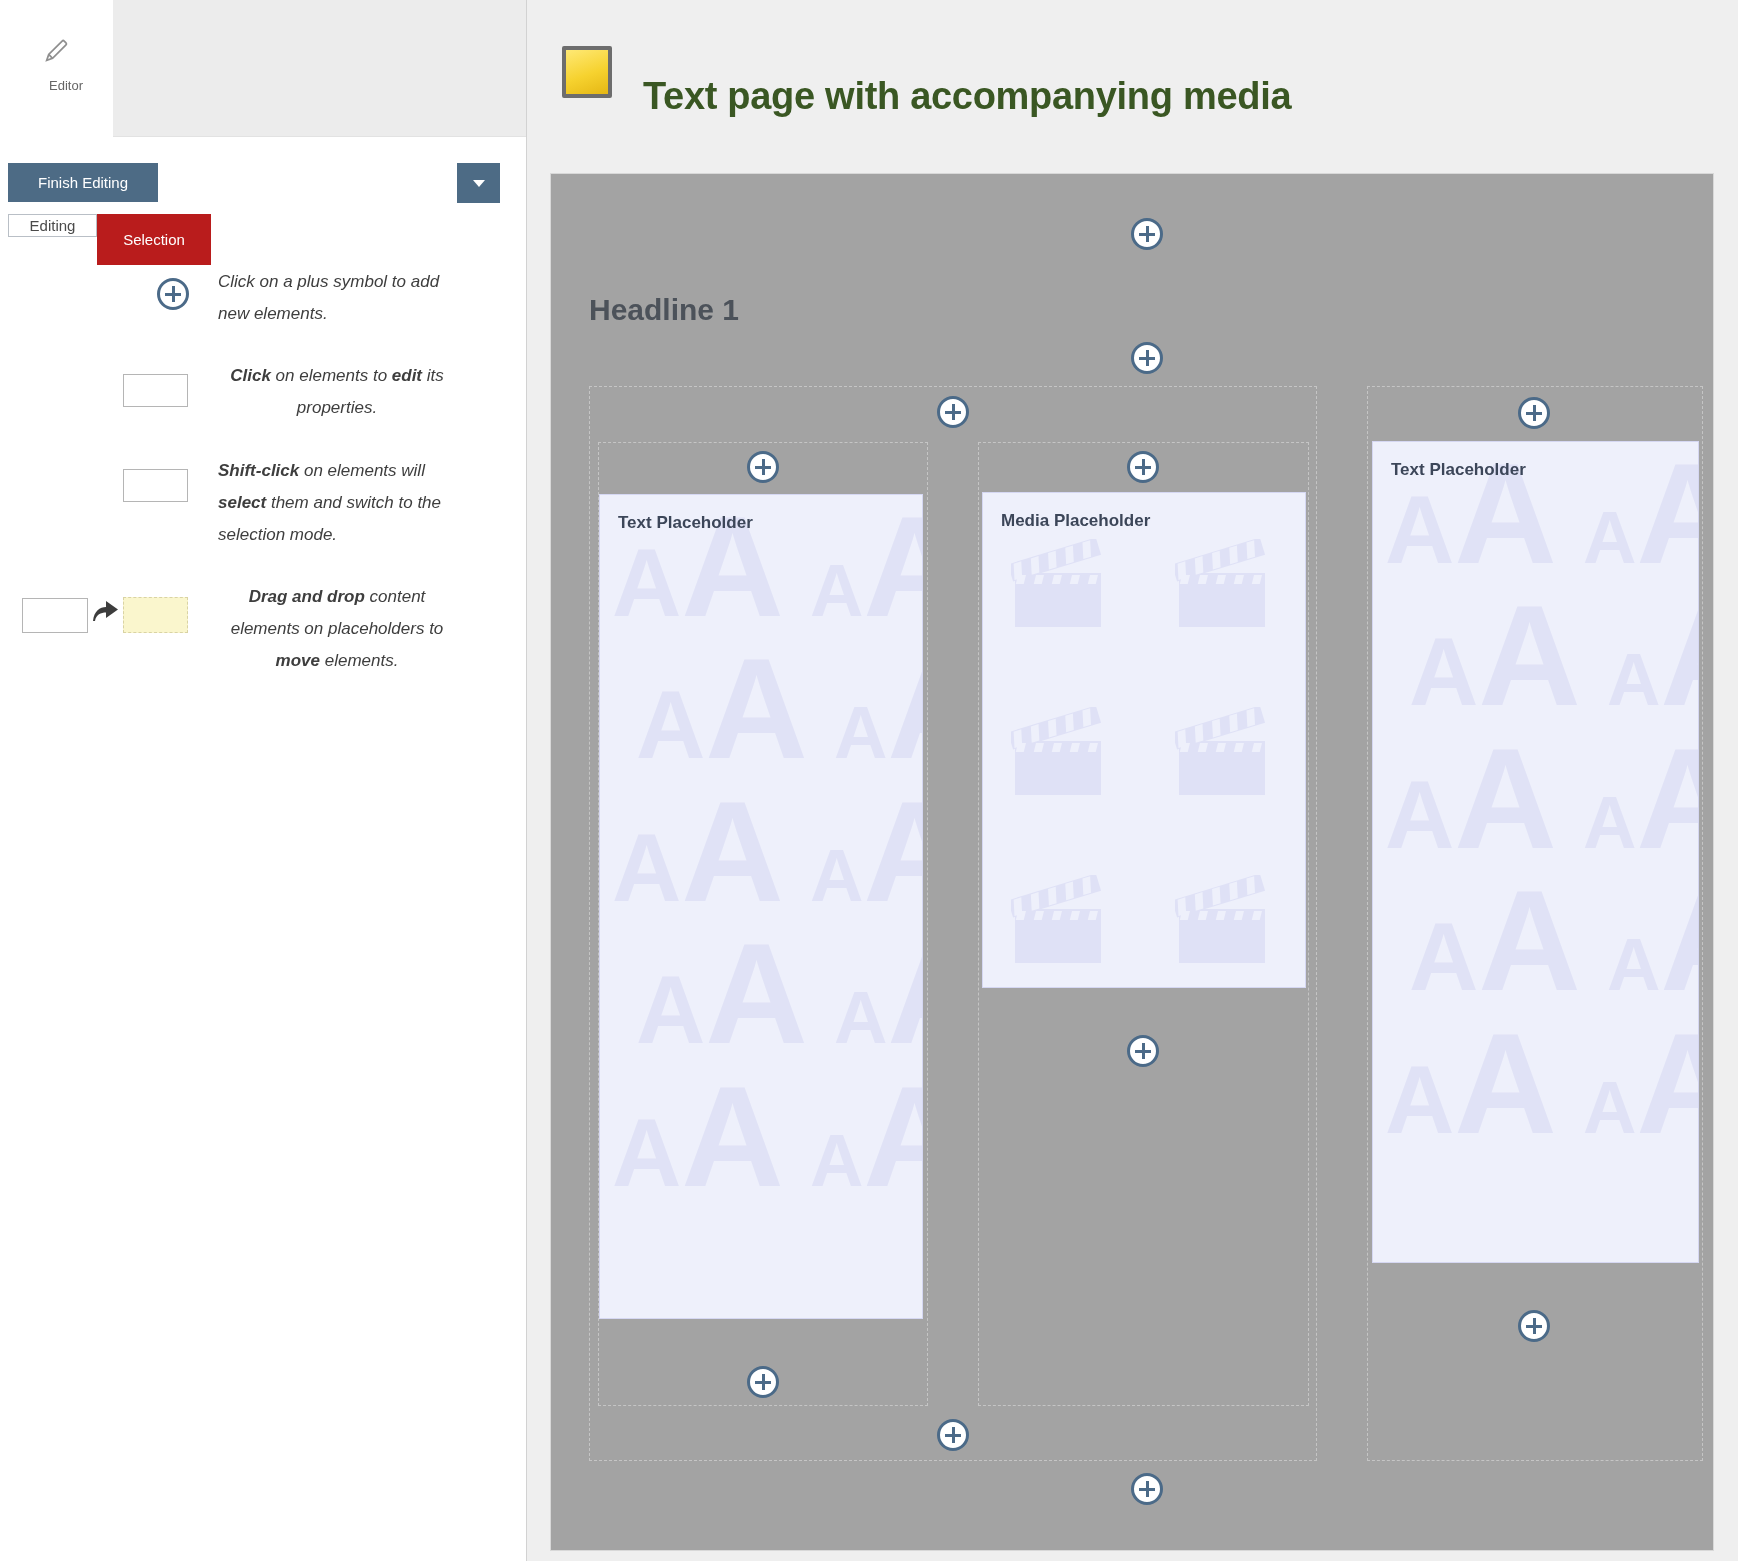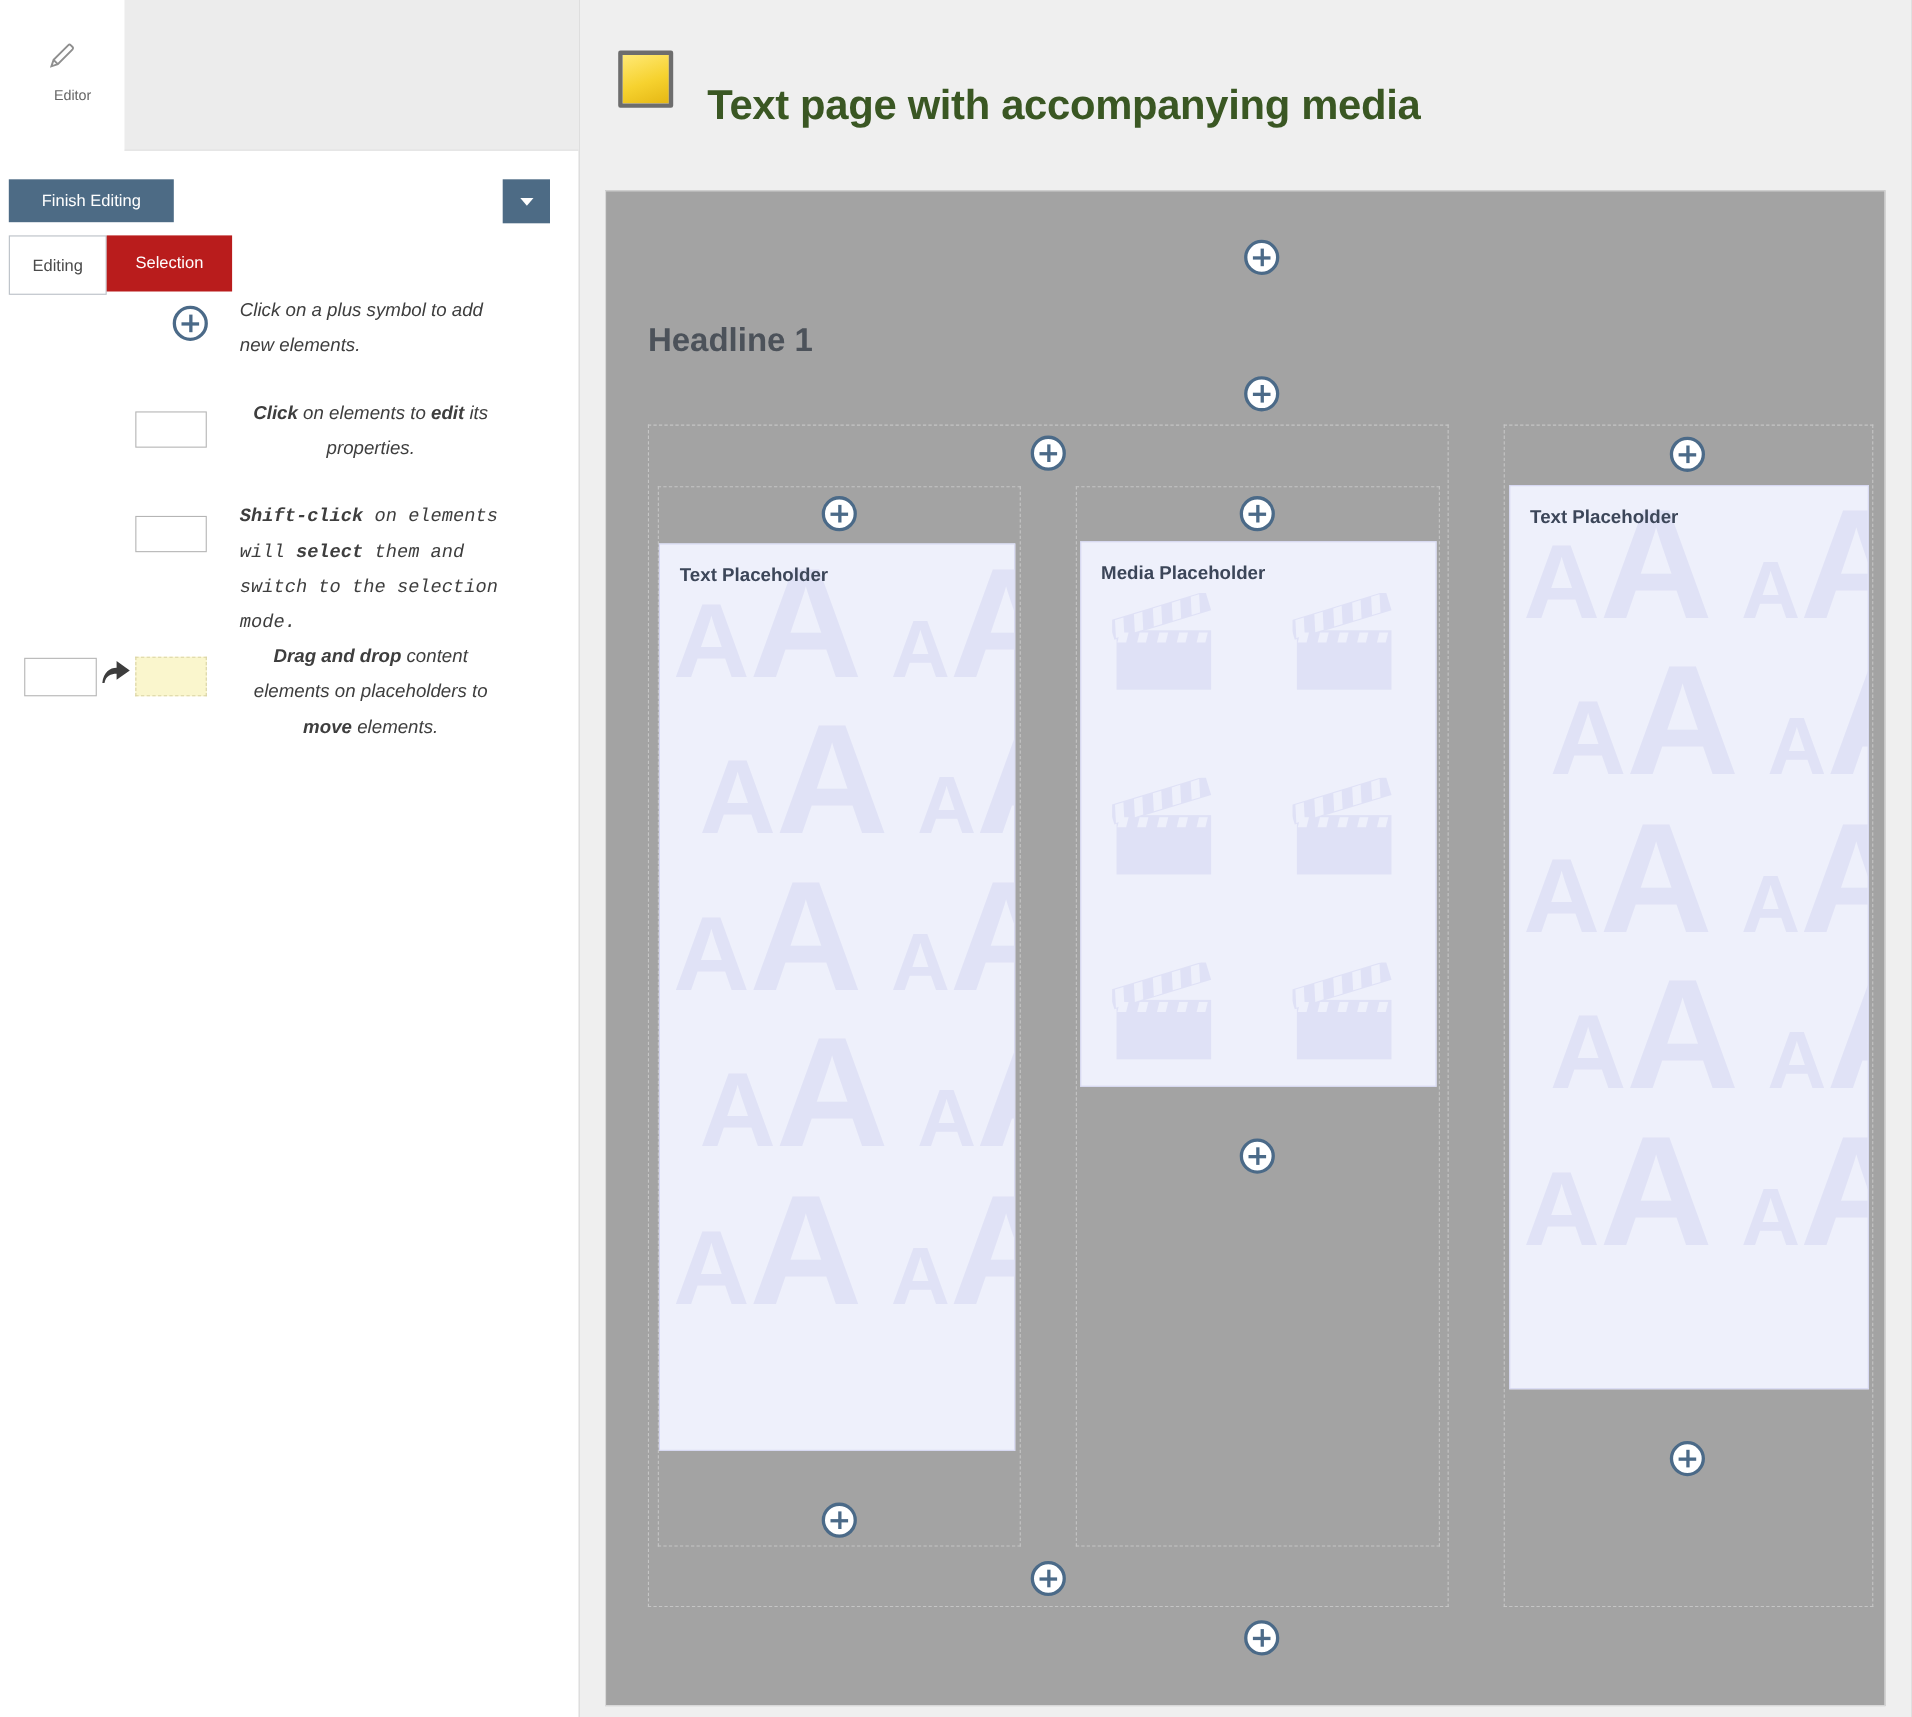--- a/index.html
+++ b/index.html
@@ -11,21 +11,21 @@
   .tabbar{position:absolute;left:0;top:0;width:100%;height:137px;}
   .tabbar-rest{position:absolute;left:113px;top:0;right:0;height:137px;background:#ececec;border-bottom:1px solid #e2e2e2;box-sizing:border-box;}
   .tab-editor{position:absolute;left:0;top:0;width:113px;height:137px;background:#fff;text-align:center;cursor:pointer;}
   .tab-editor svg{margin-top:36px;}
   .tab-editor .tab-label{display:block;margin-top:10px;font-size:13px;color:#666;padding-left:19px;}
 
   .btn{box-sizing:border-box;border:none;font-family:inherit;cursor:pointer;}
   .finish-btn{position:absolute;left:8px;top:163px;width:150px;height:39px;background:#4d6b85;color:#fff;font-size:15px;text-align:center;}
   .caret-btn{position:absolute;left:457px;top:163px;width:43px;height:40px;background:#4d6b85;}
   .caret{display:inline-block;width:0;height:0;border-left:6px solid transparent;border-right:6px solid transparent;border-top:7px solid #fff;vertical-align:middle;}
-  .seg-editing{position:absolute;left:8px;top:214px;width:89px;height:54px;background:#fff;border:1px solid #b9bfc6;color:#4a4a4a;font-size:15px;}
+  .seg-editing{position:absolute;left:8px;top:214px;width:89px;height:23px;background:#fff;border:1px solid #b9bfc6;color:#4a4a4a;font-size:15px;}
   .seg-selection{position:absolute;left:97px;top:214px;width:114px;height:51px;background:#b91c1c;color:#fff;font-size:15px;}
 
   
   .help-text{position:absolute;width:238px;font-size:17px;font-style:italic;color:#3e3e3e;line-height:32px;}
   .help-text b{font-style:italic;}
   .plus{position:absolute;width:26px;height:26px;border:3px solid #4b6a88;border-radius:50%;background:#fff;box-sizing:content-box;}
   .plus::before{content:"";position:absolute;left:5px;top:11.5px;width:16px;height:3px;background:#4b6a88;}
   .plus::after{content:"";position:absolute;left:11.5px;top:5px;width:3px;height:16px;background:#4b6a88;}
   .help-plus{left:157px;top:278px;}
   .el-box{position:absolute;background:#fff;border:1px solid #b5b5b5;box-sizing:border-box;}
@@ -102,21 +102,21 @@
     <button class="btn seg-editing">Editing</button>
     <button class="btn seg-selection">Selection</button>
 
     <div class="plus help-plus"></div>
     <div class="help-text" style="left:218px;top:266px;">Click on a plus symbol to add new elements.</div>
 
     <div class="el-box b2"></div>
     <div class="help-text" style="left:218px;top:360px;text-align:center;"><b>Click</b> on elements to <b>edit</b> its properties.</div>
 
     <div class="el-box b3"></div>
-    <div class="help-text" style="left:218px;top:455px;font-family:Liberation Mono, monospace;"><b>Shift-click</b> on elements will <b>select</b> them and switch to the selection mode.</div>
+    <div class="help-text" style="left:218px;top:455px;"><b>Shift-click</b> on elements will <b>select</b> them and switch to the selection mode.</div>
 
     <div class="el-box b4"></div>
     <svg class="drag-arrow" width="27" height="23" viewBox="0 0 27 23">
       <path d="M1 21 C2 11 8 7 14 7 L14 1 L26 9.5 L14 18 L14 12.5 C9 12.5 4 14.5 3 21 Z" fill="#3d3d3d"></path>
     </svg>
     <div class="yellow-box"></div>
     <div class="help-text" style="left:218px;top:581px;text-align:center;"><b>Drag and drop</b> content elements on placeholders to <b>move</b> elements.</div>
   </aside>
 
   <div class="page-icon"></div>

